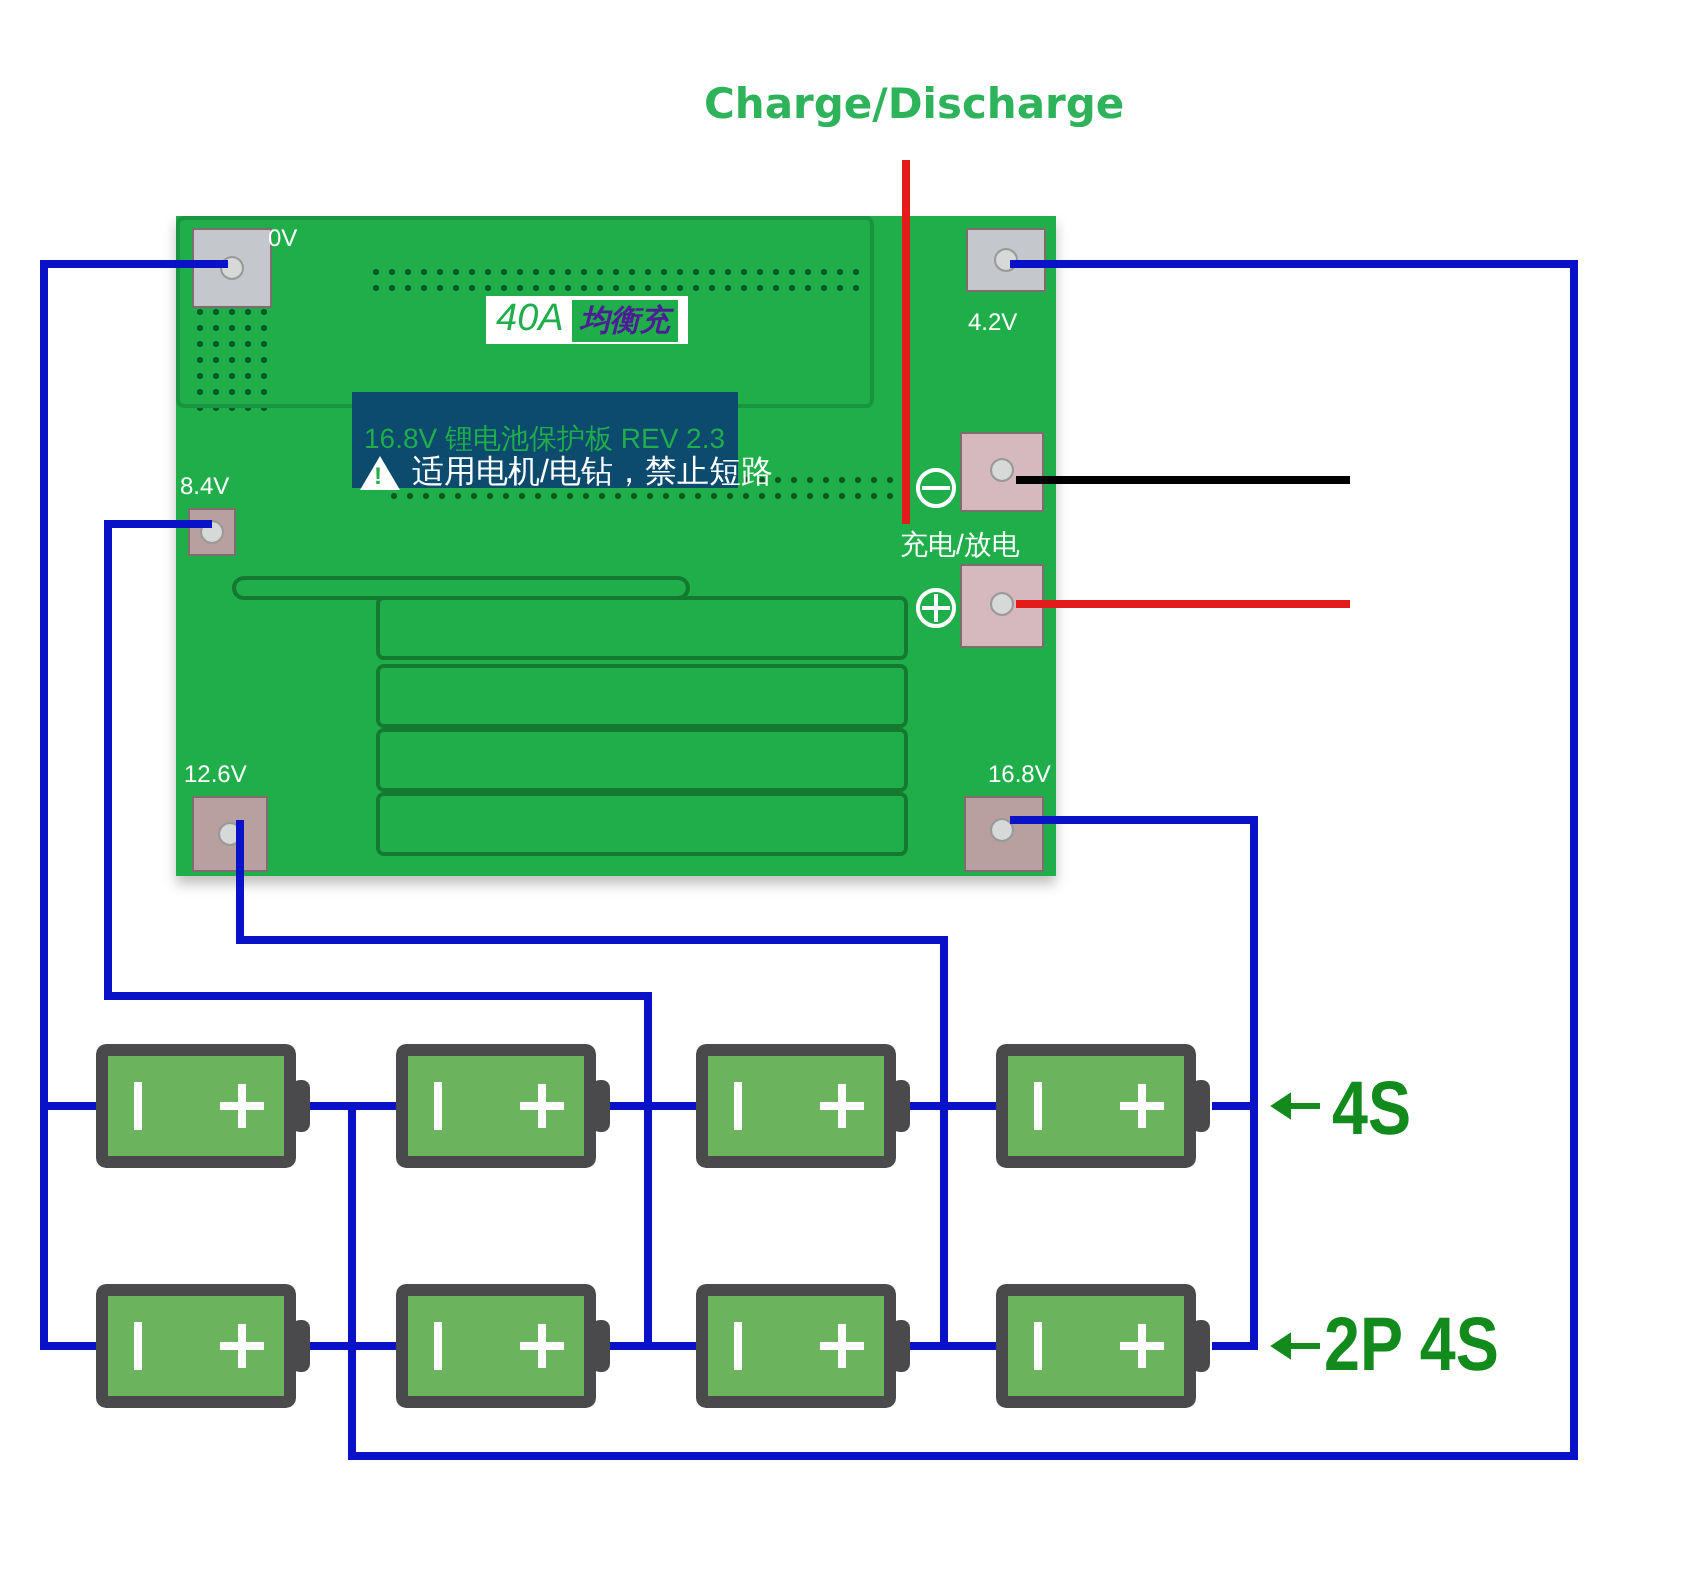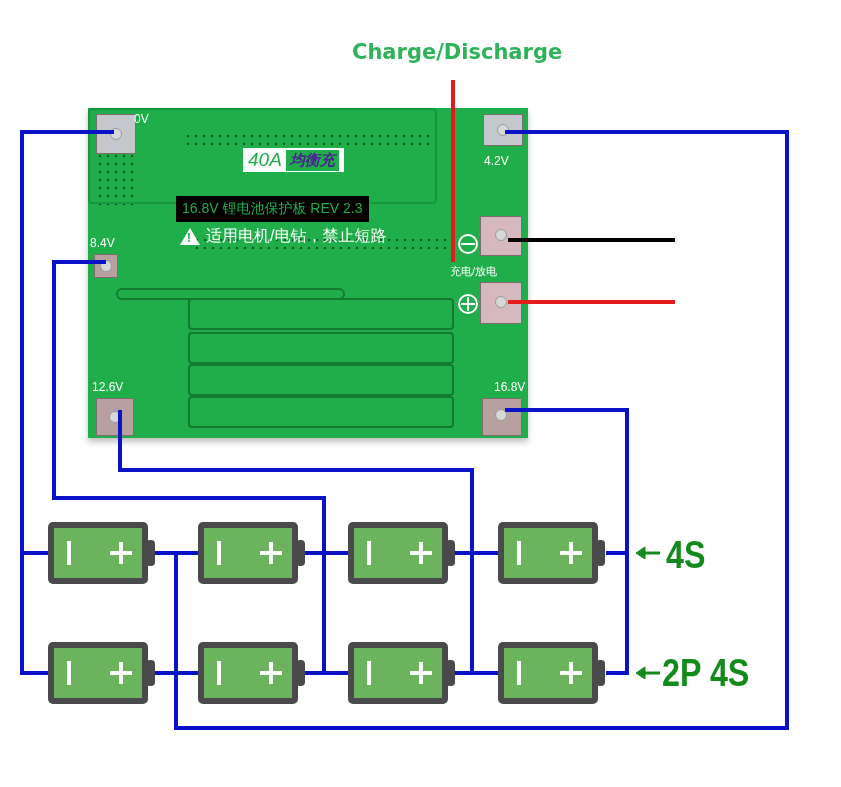--- a/index.html
+++ b/index.html
@@ -8,21 +8,21 @@
   .title-label { position: absolute; font-family: "DejaVu Sans", sans-serif; font-weight: bold; color: #2eb35a; white-space: nowrap; }
   .cfg-label { position: absolute; font-family: "Liberation Sans", sans-serif; font-weight: bold; color: #138a1c; white-space: nowrap; transform: scaleX(0.85); transform-origin: left center; }
   .pcb { position: absolute; left: 88px; top: 108px; width: 440px; height: 330px; background: #1fae4a; box-shadow: 0 4px 6px rgba(0,0,0,0.25); }
   .pcb-lbl { position: absolute; color: #ffffff; font-size: 12px; font-family: "Liberation Sans", sans-serif; white-space: nowrap; }
   .pad { position: absolute; background: #b9a0a0; border: 1px solid #7e6d6d; }
   .pad.silver { background: #c4c8cc; }
   .hole { position: absolute; width: 10px; height: 10px; border-radius: 50%; background: #d7d9d9; border: 1px solid #999; }
   .badge-40a { position: absolute; left: 155px; top: 40px; height: 22px; background: #ffffff; border: 1px solid #fff; display: flex; align-items: center; padding: 0 4px; }
   .badge-40a .a { color: #1fae4a; font-size: 19px; font-style: italic; }
   .badge-40a .b { background: #1fae4a; color: #4c1d95; font-size: 15px; font-weight: bold; font-style: italic; padding: 1px 4px; margin-left: 4px; }
-  .rev { position: absolute; left: 88px; top: 88px; background: #000000; color: #1fae4a; font-size: 14px; padding: 4px 6px; }
+  .rev { position: absolute; left: 88px; top: 88px; background: #0c4a6e; color: #1fae4a; font-size: 14px; padding: 15px 6px; }
   .warn { position: absolute; left: 92px; top: 118px; color: #ffffff; font-size: 16px; display: flex; align-items: center; gap: 6px; }
   .warn .tri { width: 0; height: 0; border-left: 10px solid transparent; border-right: 10px solid transparent; border-bottom: 17px solid #ffffff; position: relative; }
   .warn .tri span { position: absolute; left: -3px; top: 3px; color: #1fae4a; font-size: 12px; font-weight: bold; }
   .strip { position: absolute; border: 2px solid #137a30; border-radius: 4px; background: #1fae4a; }
   .dots { position: absolute; background-image: radial-gradient(circle, #0b5a22 1.4px, transparent 1.6px); background-size: 8px 8px; }
   .sym { position: absolute; width: 16px; height: 16px; border: 2px solid #fff; border-radius: 50%; color: #fff; }
   .sym::before { content: ""; position: absolute; left: 1px; right: 1px; top: 7px; height: 2px; background: #fff; }
   .sym.plus::after { content: ""; position: absolute; top: 1px; bottom: 1px; left: 7px; width: 2px; background: #fff; }
 </style>
 </head>
@@ -78,21 +78,21 @@
 
     <div class="pcb-lbl" style="left:406px;top:272px;">16.8V</div>
     <div class="pad" style="left:394px;top:290px;width:38px;height:36px;">
         <div class="hole" style="left:12px;top:10px;"></div>
       </div>
 
     <div class="sym" style="left:370px;top:126px;"></div>
     <div class="pad" style="left:392px;top:108px;width:40px;height:38px;background:#d6b9bf;">
         <div class="hole" style="left:14px;top:12px;"></div>
       </div>
-    <div class="pcb-lbl" style="left:362px;top:156px;font-size:11px;">充电/放电</div>
+    <div class="pcb-lbl" style="left:362px;top:156px;font-size:14px;">充电/放电</div>
     <div class="sym plus" style="left:370px;top:186px;"></div>
     <div class="pad" style="left:392px;top:174px;width:40px;height:40px;background:#d6b9bf;">
         <div class="hole" style="left:14px;top:13px;"></div>
       </div>
   </div>
 
   <svg id="wires" width="841" height="787" style="position:absolute;left:0;top:0;">
     <g fill="none" stroke-linejoin="miter" stroke-width="4">
 
       <polyline stroke="#e41b1b" points="453,80 453,262"></polyline>

